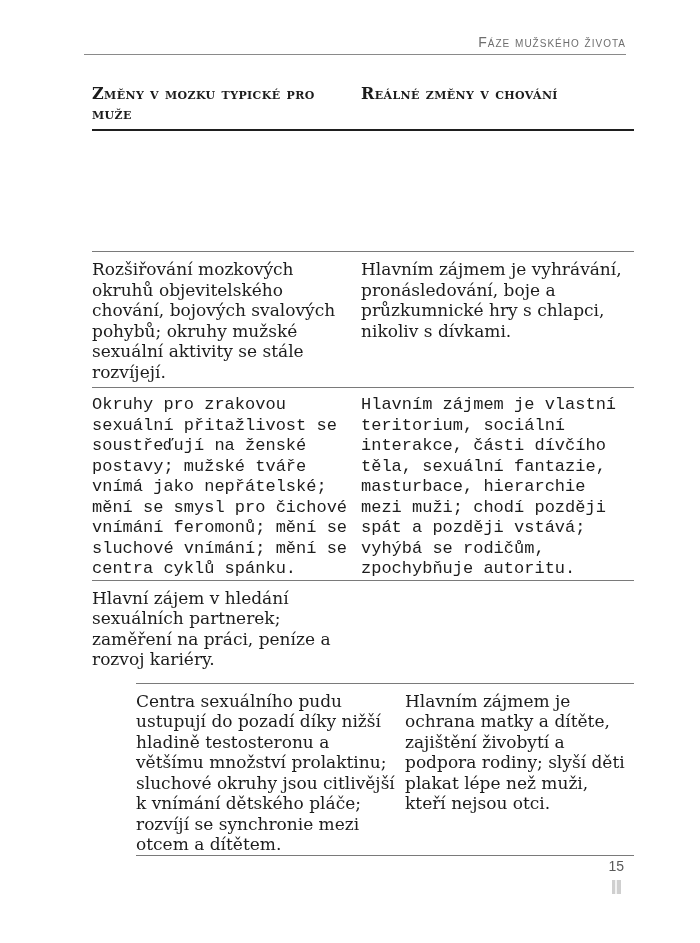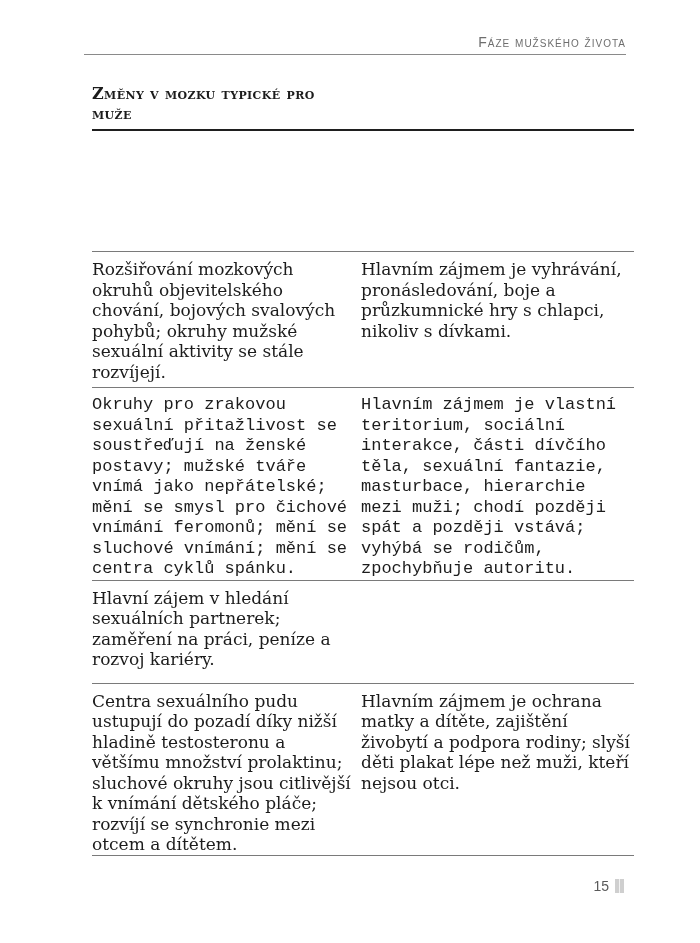--- a/index.html
+++ b/index.html
@@ -44,45 +44,46 @@
     display:grid; grid-template-columns:269px 1fr;
     padding-top:7px;
   }
   .row + .row { border-top:1px solid #7a7a7a; }
   .row:last-child { border-bottom:1px solid #7a7a7a; }
   .row .cell-left { padding-right:10px; }
   .r1 { min-height:120px; }
   .r2 { min-height:136px; }
   .r3 { min-height:162px;font-family:Liberation Mono, monospace; }
   .r4 { min-height:103px; }
-  .r5 { min-height:137px; }
+  .r5 { min-height:137px;margin-left:44px; }
   
   .footer {
     position:absolute; right:76px; bottom:49px;
     display:flex; align-items:center; gap:6px;
     font-family:"Liberation Sans", sans-serif;
-    font-size:14px; color:#5a5a5a;
+    font-size:14px; color:#5a5a5a;flex-direction:column;
   }
   .page-marker {
     display:inline-block;
     width:9px; height:14px;
     background:linear-gradient(90deg,#cfcfcf 0 3.5px,#f2f2f2 3.5px 5px,#cfcfcf 5px 9px);
   }
 </style>
 </head>
 <body>
 
 <div class="page">
 
   <div class="running-head">Fáze mužského života</div>
 
   <div class="table">
 
     <div class="thead">
       <div class="cell-left">Změny v mozku typické pro muže</div>
+      <div class="cell-right">Reálné změny v chování</div>
     </div>
 
     <div class="row r1">
       <div class="cell-right"></div>
     </div>
 
     <div class="row r2">
       <div class="cell-left">Rozšiřování mozkových okruhů objevitelského chování, bojových svalových pohybů; okruhy mužské sexuální aktivity se stále rozvíjejí.</div>
       <div class="cell-right">Hlavním zájmem je vyhrávání, pronásledování, boje a průzkumnické hry s chlapci, nikoliv s dívkami.</div>
     </div>

